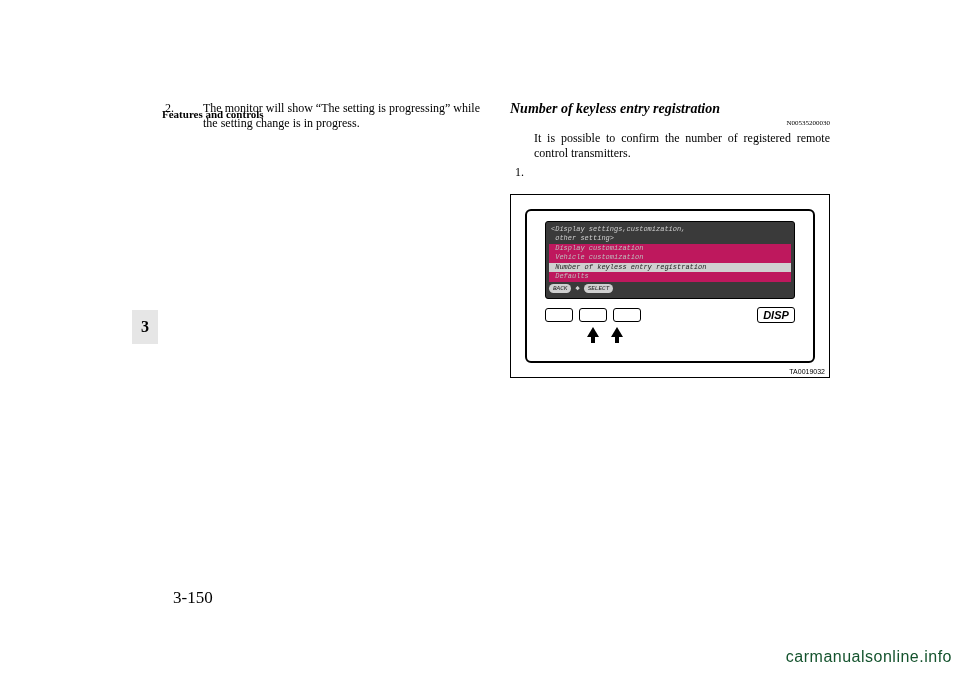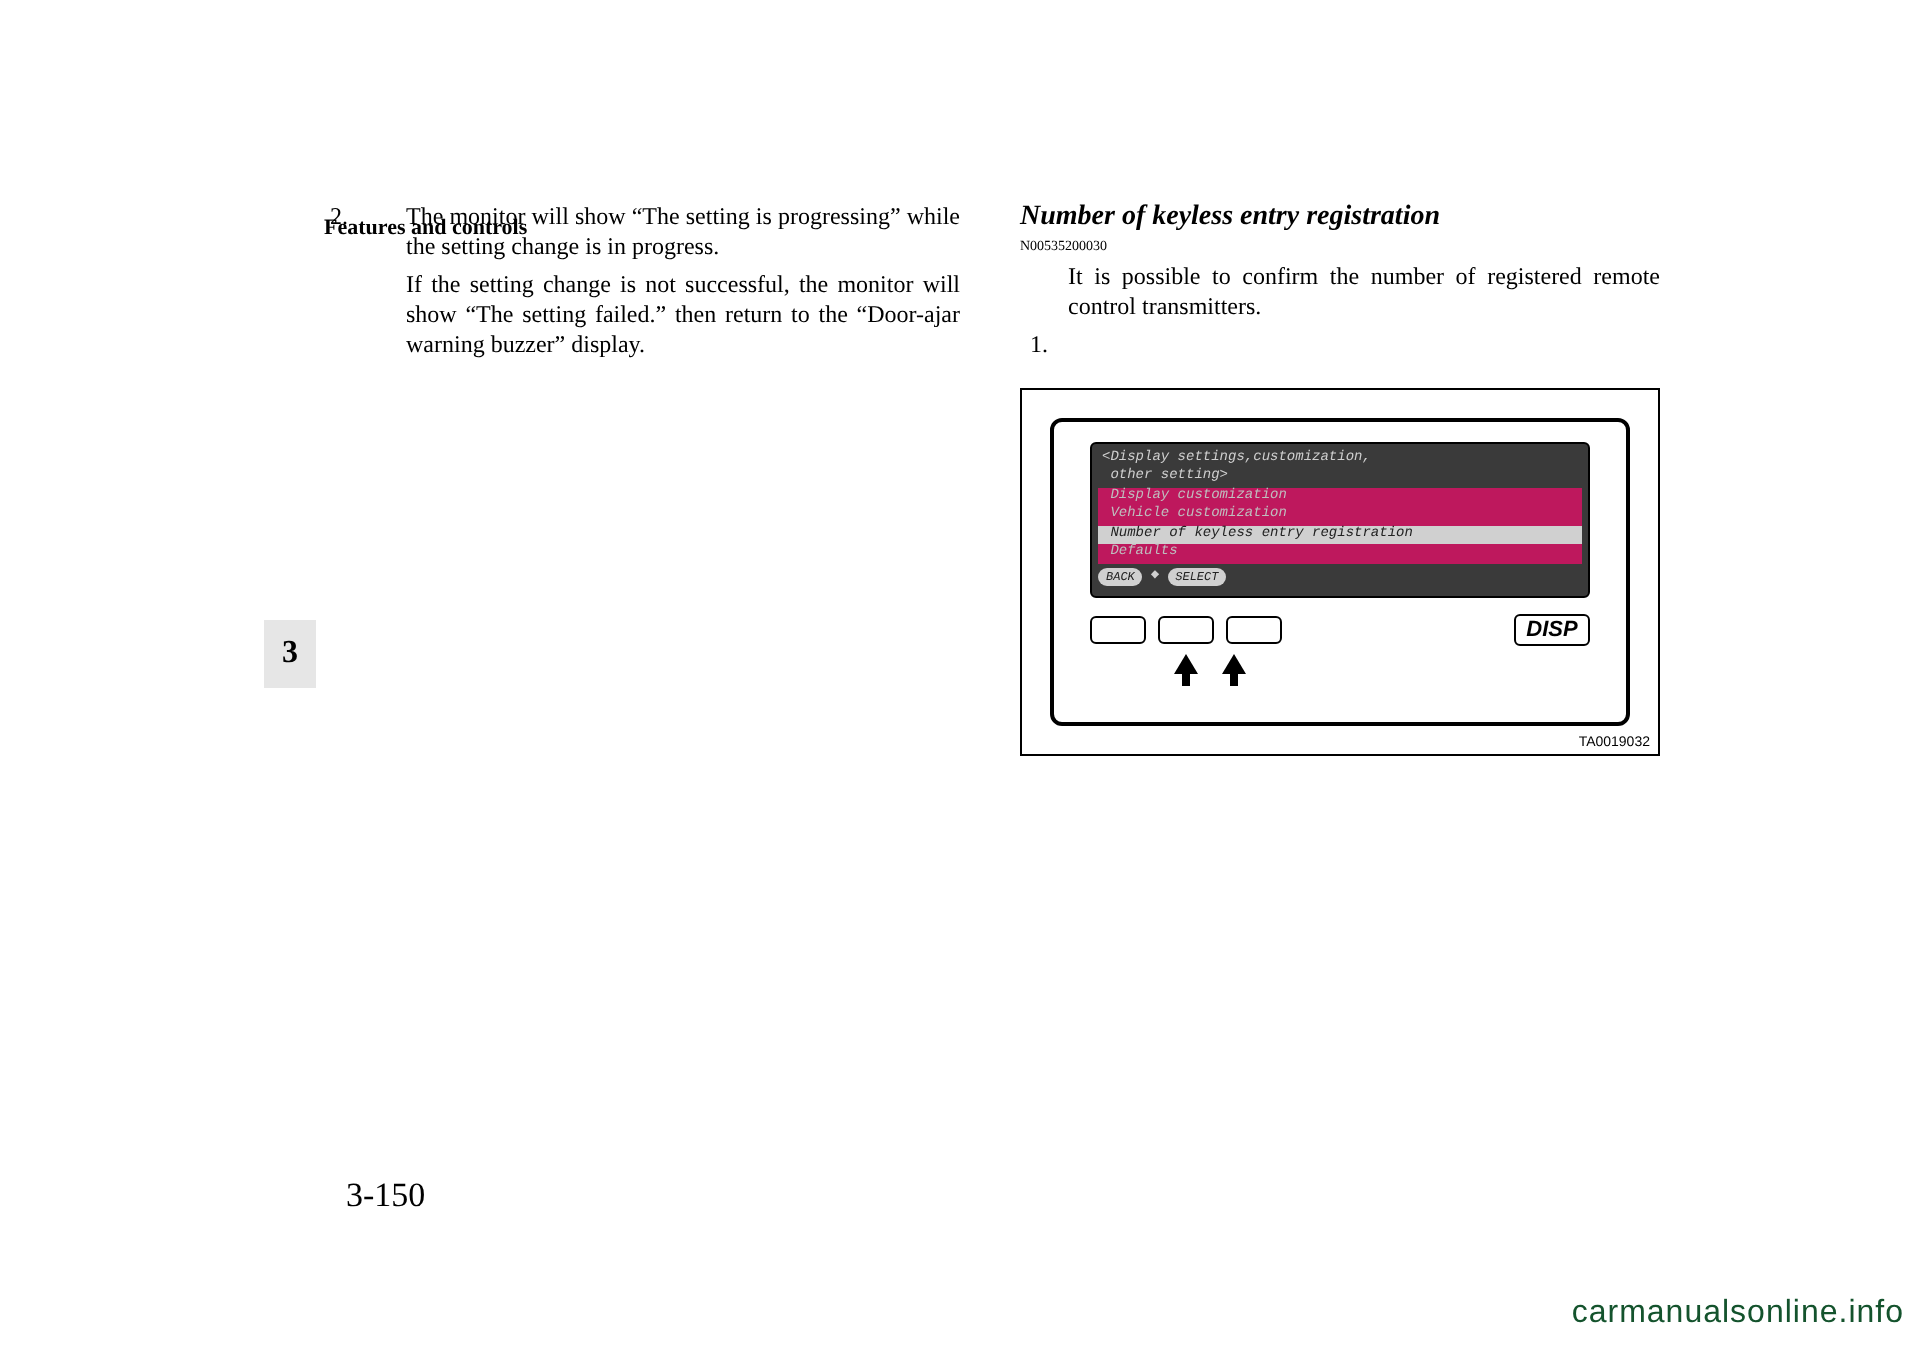--- a/index.html
+++ b/index.html
@@ -54,21 +54,21 @@
       flex: 1;
     }
     .section-heading {
       font-style: italic;
       font-weight: bold;
       font-size: 14px;
       margin-bottom: 2px;
     }
     .refcode {
       font-size: 7px;
-      text-align: left;
+      text-align: right;
       margin-bottom: 4px;
     }
     .body-text {
       margin-bottom: 4px;
       margin-left: 24px;
     }
     .side-tab {
       position: absolute;
       left: 132px;
       top: 310px;
@@ -227,21 +227,20 @@
 
   <div class="side-tab">3</div>
 
   <div class="columns">
 
     <div class="col col-left">
       <div class="numbered">
         <div class="num">2.</div>
         <div class="para-body">
           <div class="body-text">The monitor will show “The setting is progressing” while the setting change is in progress.</div>
-          <div class="body-text">If the setting change is not successful, the monitor will show “The setting failed.” then return to the “Door-ajar warning buzzer” display.</div>
         </div>
       </div>
     </div>
 
     <div class="col">
       <div class="section-heading">Number of keyless entry registration</div>
       <div class="refcode">N00535200030</div>
       <div class="body-text">It is possible to confirm the number of registered remote control transmitters.</div>
       <div class="numbered">
         <div class="num">1.</div>

